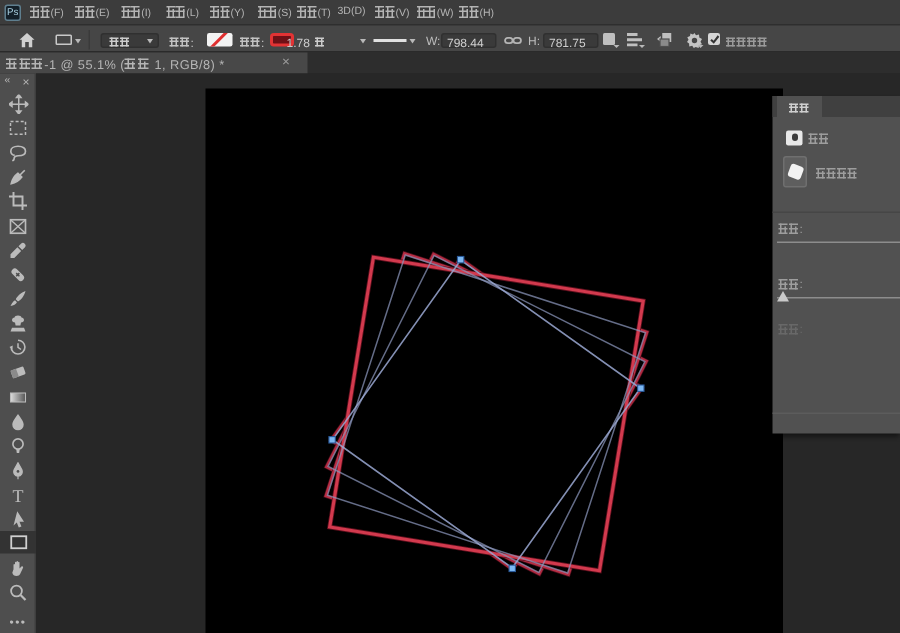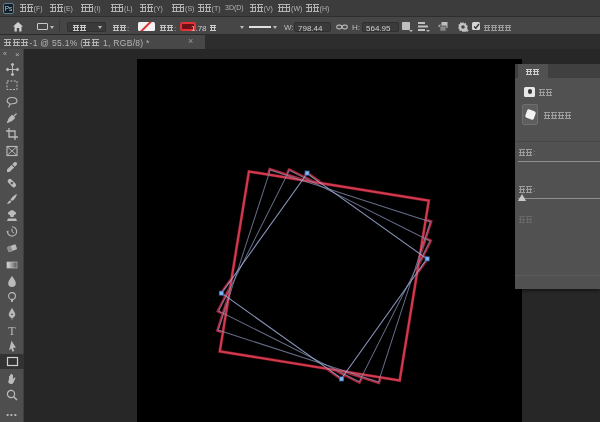--- a/index.html
+++ b/index.html
@@ -92,21 +92,21 @@
   <span class="inset" style="left:294px;top:4.5px;width:37px;height:10px"></span>
   <span class="abs" style="left:298px;top:6.5px;color:#cfcfcf">798.44</span>
   <svg class="abs" style="left:336px;top:6px" width="12" height="8" viewBox="0 0 12 8">
         <g stroke="#b5b5b5" stroke-width="1.2" fill="none">
           <rect x="0.7" y="2.2" width="5" height="3.6" rx="1.8"></rect>
           <rect x="6.3" y="2.2" width="5" height="3.6" rx="1.8"></rect>
         </g>
       </svg>
   <span class="abs" style="left:352px;top:6px;color:#bdbdbd">H:</span>
   <span class="inset" style="left:362px;top:4.5px;width:37px;height:10px"></span>
-  <span class="abs" style="left:366px;top:6.5px;color:#cfcfcf">564.95</span>
+  <span class="abs" style="left:366px;top:6.5px;color:#cfcfcf">781.75</span>
 
   <span class="abs" style="left:402px;top:5px;width:8px;height:8px;background:#bfbfbf;border-radius:1px"></span>
   <span class="dar" style="left:409px;top:12.5px;border-left-width:2px;border-right-width:2px;border-top-width:2.5px"></span>
   <svg class="abs" style="left:418px;top:5px" width="10" height="9" viewBox="0 0 10 9">
         <g fill="#bfbfbf">
           <rect x="0" y="0" width="7" height="2"></rect>
           <rect x="0" y="3.5" width="10" height="2"></rect>
           <rect x="0" y="7" width="7" height="2"></rect>
         </g>
       </svg>

